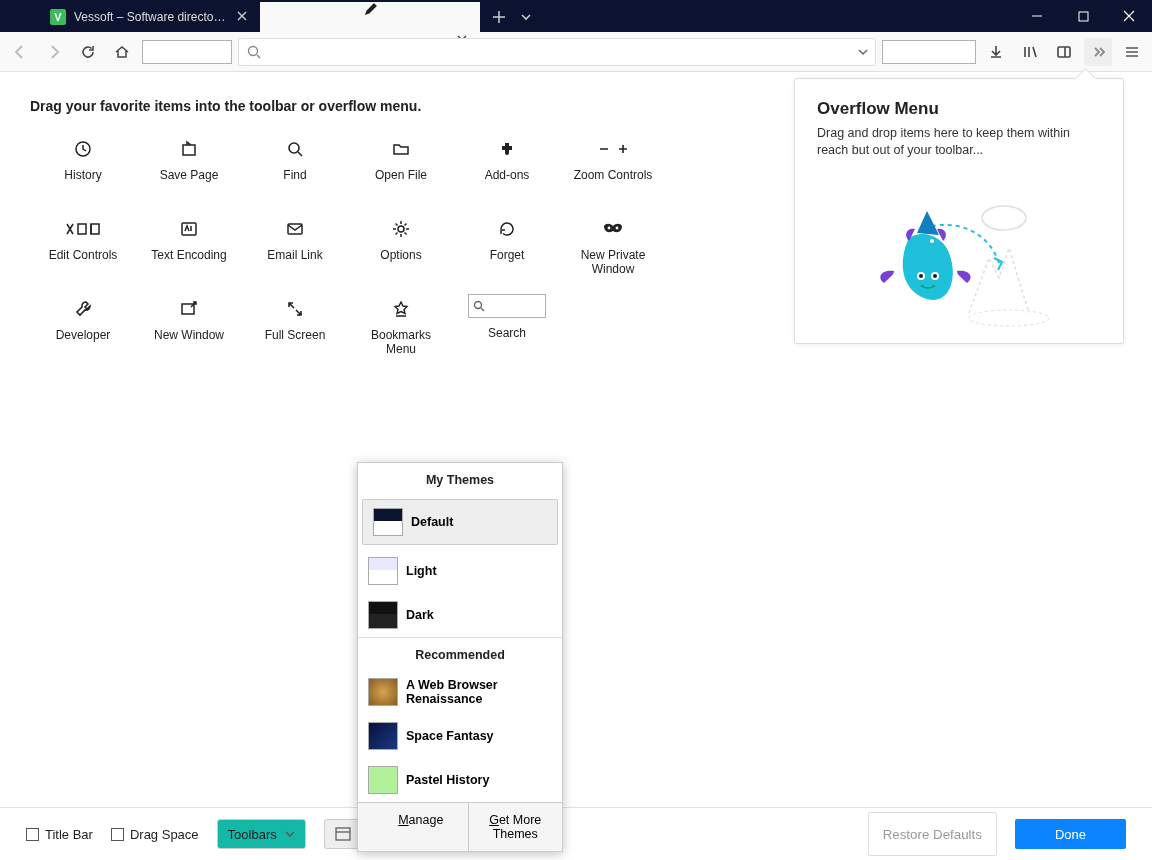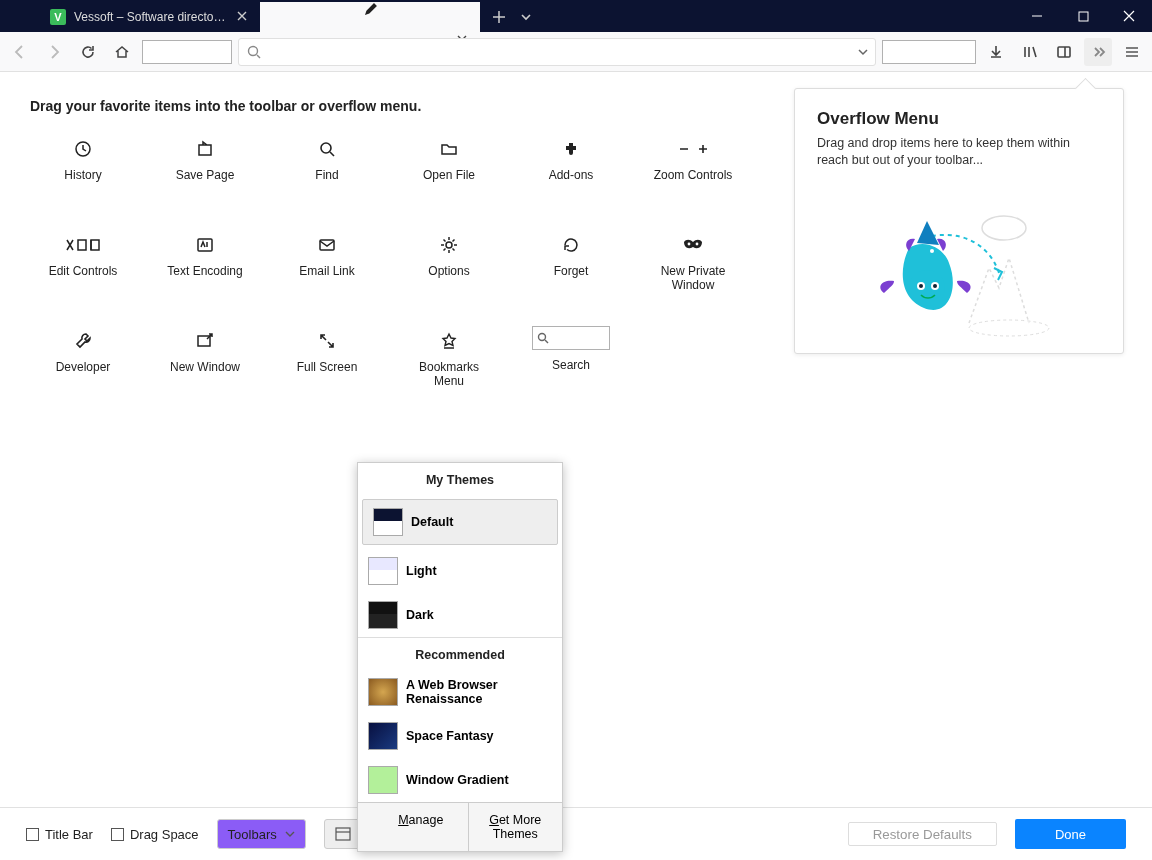--- a/index.html
+++ b/index.html
@@ -24,29 +24,29 @@
 .nav-btn.disabled { color:#bbb; }
 .placeholder-box { height:24px; border:1px solid #b1b1b1; background:#fff; }
 .urlbar { flex:1; height:28px; border:1px solid #e0e0e0; border-radius:3px; display:flex; align-items:center; padding:0 8px; color:#888; background:#fff; position:relative;}
 .urlbar .chev { position:absolute; right:6px; }
 .hamburger { width:28px; height:28px; display:flex; align-items:center; justify-content:center; color:#5a5a5a;}
 .nav-overflow { width:28px; height:28px; background:#eee; border-radius:3px; display:flex; align-items:center; justify-content:center; color:#888;}
 
 
 .content { position:relative; height:calc(100% - 32px - 40px - 53px); background:#fff; padding:26px 30px; }
 .instruction { font-size:14px; font-weight:600; color:#222; }
-.palette { margin-top:20px; display:grid; grid-template-columns: repeat(6, 106px); grid-auto-rows: 80px; gap:16px; }
+.palette { margin-top:20px; display:grid; grid-template-columns: repeat(6, 106px); grid-auto-rows: 80px; gap:0; }
 .palette-item { display:flex; flex-direction:column; align-items:center; justify-content:flex-start; text-align:center; }
 .palette-item .ico { height:30px; display:flex; align-items:center; justify-content:center; color:#333; }
 .palette-item .lbl { font-size:12px; color:#222; margin-top:4px; line-height:1.2; max-width:90px;}
 .search-box { width:78px; height:24px; border:1px solid #b1b1b1; background:#fff; display:flex; align-items:center; justify-content:flex-start; padding:0 4px;}
 .flex-box { width:70px; height:24px; border:1px solid #b1b1b1; background:#fff;}
 
 
-.overflow-panel { position:absolute; top:16px; right:28px; width:330px; border:1px solid #ddd; border-radius:3px; padding:20px 22px 10px; background:#fff; box-shadow:0 1px 4px rgba(0,0,0,0.08);}
+.overflow-panel { position:absolute; top:6px; right:28px; width:330px; border:1px solid #ddd; border-radius:3px; padding:20px 22px 10px; background:#fff; box-shadow:0 1px 4px rgba(0,0,0,0.08);}
 .overflow-panel::before { content:""; position:absolute; top:-8px; right:30px; width:14px; height:14px; background:#fff; border-left:1px solid #ddd; border-top:1px solid #ddd; transform:rotate(45deg);}
 .overflow-panel h2 { font-size:17px; font-weight:600; color:#222; }
 .overflow-panel p { font-size:12.5px; color:#333; margin-top:6px; line-height:1.35;}
 .overflow-art { margin-top:24px; display:flex; justify-content:center; }
 
 
 .themes-popup { position:absolute; left:357px; bottom:-45px; width:206px; background:#fff; border:1px solid #ccc; box-shadow:0 2px 10px rgba(0,0,0,0.25); font-size:12.5px; z-index:50;}
 .themes-popup .section-header { text-align:center; font-weight:600; padding:10px 0 8px; color:#222;}
 .theme-item { display:flex; align-items:center; padding:8px 10px; gap:8px;font-weight:bold; }
 .theme-item.selected { background:#eee; border:1px solid #ccc; margin:4px; border-radius:2px;}
@@ -54,24 +54,24 @@
 .themes-popup hr { border:none; border-top:1px solid #ddd; }
 .themes-footer { display:flex; border-top:1px solid #ccc; background:#f5f5f5;}
 .themes-footer div { flex:1; text-align:center; padding:10px 0; font-size:12.5px;}
 .themes-footer div:first-child { border-right:1px solid #ccc;margin-left:16px;}
 .accel { text-decoration:underline; }
 
 
 .bottombar { height:53px; border-top:1px solid #e1e1e1; background:#fff; display:flex; align-items:center; padding:0 26px; gap:18px; font-size:13px; color:#222;}
 .check { display:flex; align-items:center; gap:6px;}
 .check-box { width:13px; height:13px; border:1px solid #555;}
-.dd-btn { height:30px; border:1px solid #ccc; border-radius:3px; background:#8b5cf6; display:flex; align-items:center; padding:0 10px; gap:8px; font-size:13px;}
+.dd-btn { height:30px; border:1px solid #ccc; border-radius:3px; background:#14b8a6; display:flex; align-items:center; padding:0 10px; gap:8px; font-size:13px;}
 .dd-btn.active { background:#eee; }
 .bottombar .spacer { flex:1; }
-.restore-btn { height:24px; border:1px solid #ddd; background:#fff; padding:0 24px; color:#999; border-radius:2px;}
+.restore-btn { height:44px; border:1px solid #ddd; background:#fff; padding:0 14px; color:#999; border-radius:2px;}
 .done-btn { height:30px; background:#0a84ff; color:#fff; border:none; padding:0 40px; border-radius:2px; font-size:13px;}
 
 svg { display:block; }
 </style>
 </head>
 <body>
 
 <div class="titlebar">
   <div class="tabs">
     <div class="tab inactive">
@@ -395,21 +395,21 @@
     <div class="theme-item">
       <div class="theme-thumb" style="background:radial-gradient(circle,#d4a650,#8a5a20)"></div>
       <span>A Web Browser Renaissance</span>
     </div>
     <div class="theme-item">
       <div class="theme-thumb" style="background:linear-gradient(135deg,#081040,#1a3a80)"></div>
       <span>Space Fantasy</span>
     </div>
     <div class="theme-item">
       <div class="theme-thumb" style="background:#b3f09a"></div>
-      <span>Window Gradient</span>
+      <span>Pastel History</span>
     </div>
     <div class="themes-footer">
       <div><span class="accel">M</span><span>anage</span></div>
       <div><span class="accel">G</span><span>et More Themes</span></div>
     </div>
   </div>
 
 </div>
 
 <div class="bottombar">

